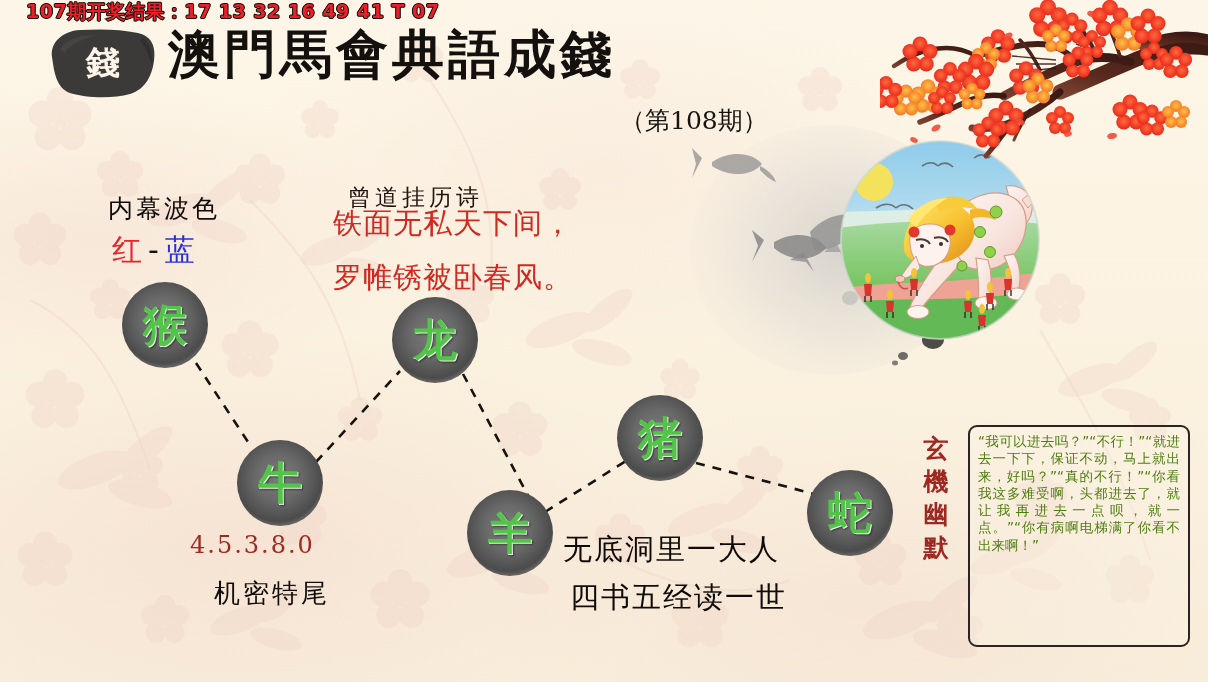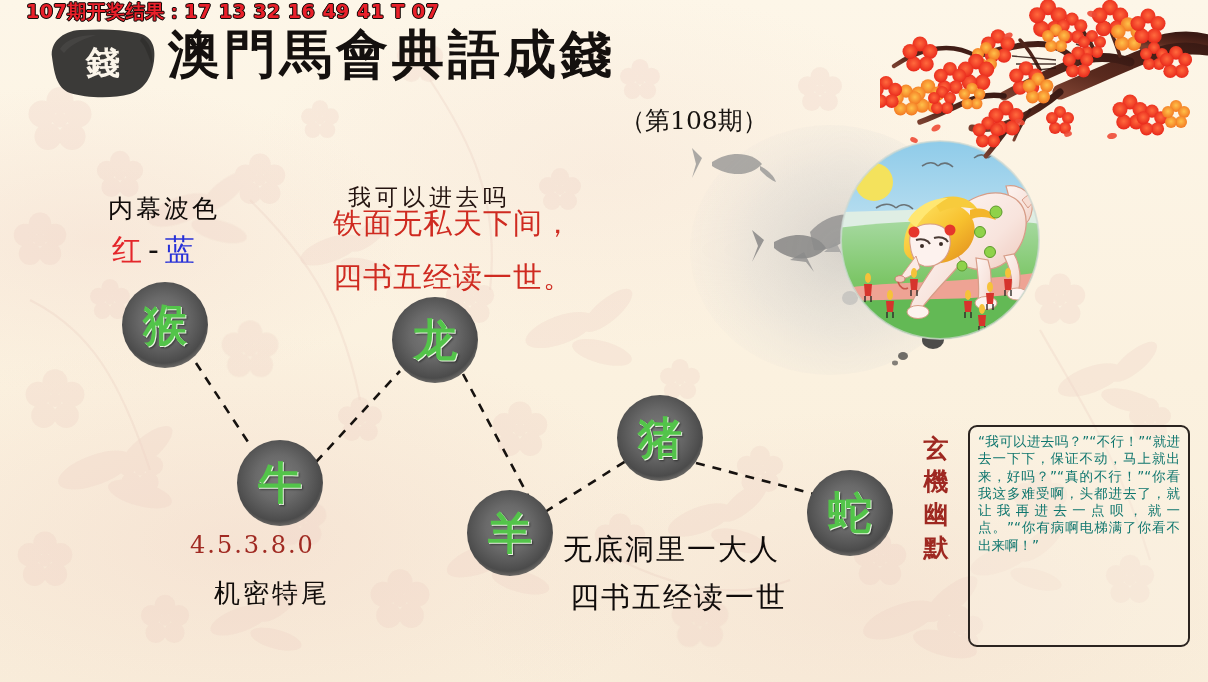--- a/index.html
+++ b/index.html
@@ -166,21 +166,21 @@
     position:absolute;left:968px;top:425px;width:222px;height:222px;z-index:20;
     border:2.5px solid #2b2420;border-radius:9px;
     background:rgba(253,246,233,.30);
     box-sizing:border-box;
     padding:6px 8px 6px 8px;
   }
   .humor-text{
     font-family:"DejaVu Sans", sans-serif;
     font-size:13.5px;
     line-height:1.28;
-    color:#0f766e;
+    color:#4d7c0f;
     text-align:justify;
     word-break:break-all;
   }
 
   
   .inkwash{
     position:absolute;left:690px;top:120px;width:280px;height:270px;z-index:8;
     pointer-events:none;
   }
   .illus{
@@ -546,23 +546,23 @@
   </div>
 
   <div class="main-title">澳門馬會典語成錢</div>
   <div class="issue">（第108期）</div>
 
   <div class="bose-title">内幕波色</div>
   <div class="bose-colors">
     <span class="c1">红</span><span class="dash">-</span><span class="c2">蓝</span>
   </div>
 
-  <div class="poem-title">我可以进去吗</div>
+  <div class="poem-title">曾道挂历诗</div>
   <div class="poem-l1">铁面无私天下间，</div>
-  <div class="poem-l2">四书五经读一世。</div>
+  <div class="poem-l2">罗帷锈被卧春风。</div>
 
   <div class="zodiac" style="left:122px;top:282px;">
     <span>猴</span>
   </div>
   <div class="zodiac" style="left:392px;top:297px;">
     <span>龙</span>
   </div>
   <div class="zodiac" style="left:237px;top:440px;">
     <span>牛</span>
   </div>

